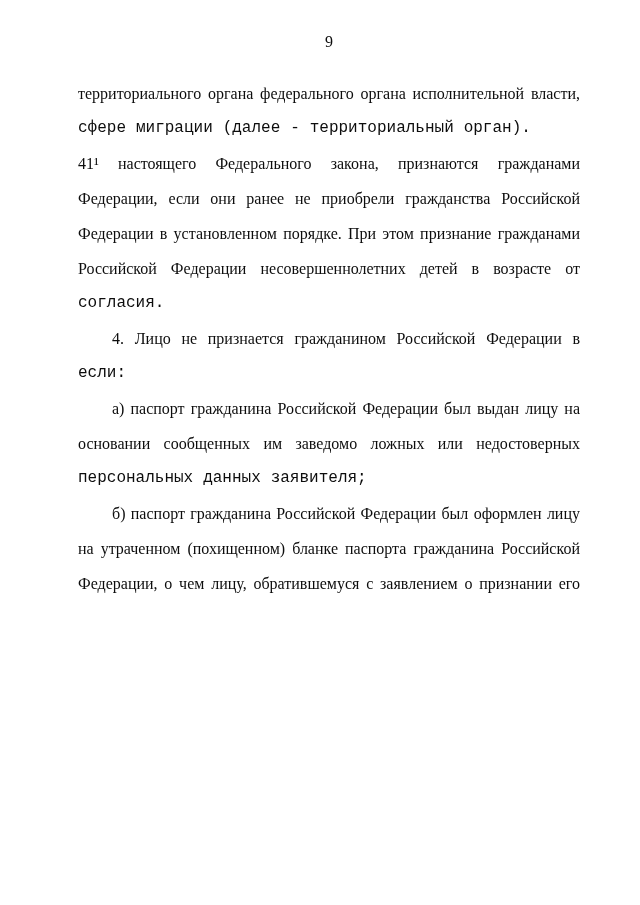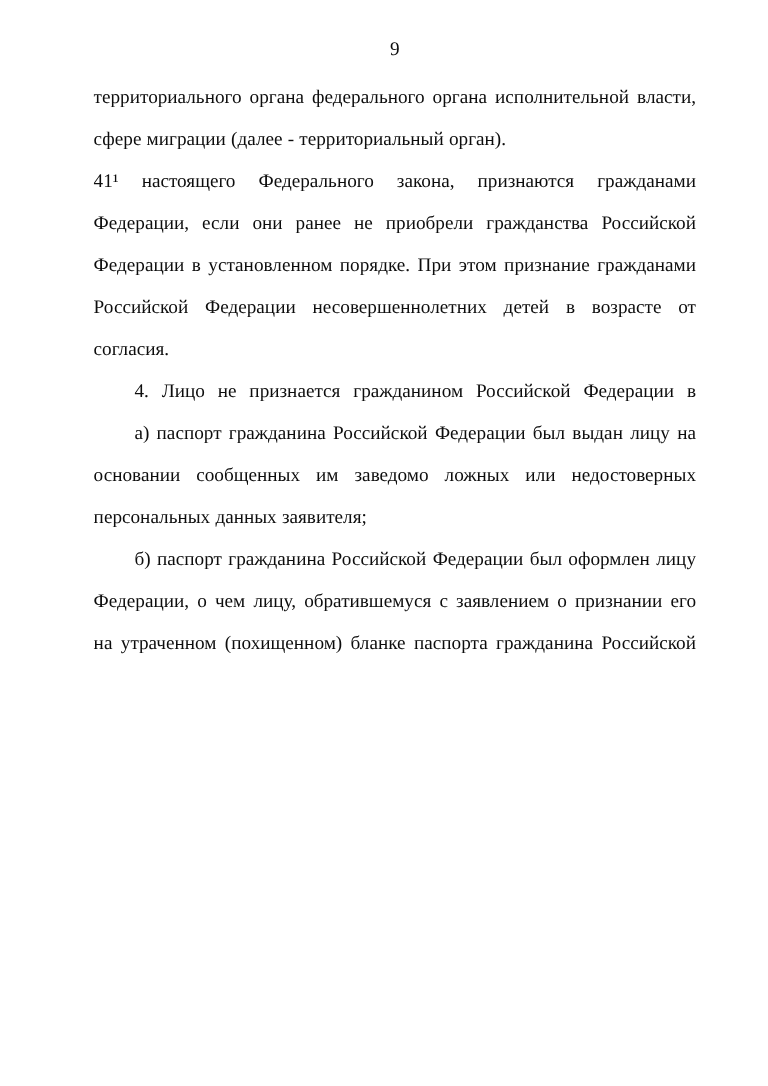--- a/index.html
+++ b/index.html
@@ -21,41 +21,42 @@
     position: absolute;
     top: 24px;
     left: 78px;
     width: 502px;
     height: 35px;
     line-height: 35px;
     text-align: center;
   }
   .content {
     position: absolute;
-    top: 64px;
+    top: 76px;
     left: 78px;
     width: 502px;
   }
   .paragraph {
     margin: 0;
     padding: 0;
   }
   .line {
     height: 35px;
     line-height: 35px;
     text-align: justify;
     text-align-last: justify;
     overflow: hidden;
     white-space: nowrap; 
   }
   
   .line { white-space: normal; word-spacing: 0.02em; }
   .line.last {
     text-align: left;
     text-align-last: left;
+    font-family: Liberation Mono, monospace;
   }
   .line.indent {
     text-indent: 34px;
   }
 </style>
 </head>
 <body>
 
 <div class="page">
   <div class="page-number">9</div>
@@ -66,25 +67,26 @@
       </div>
       <div class="paragraph">
         <div class="line">41¹ настоящего Федерального закона, признаются гражданами Российской</div>
         <div class="line">Федерации, если они ранее не приобрели гражданства Российской</div>
         <div class="line">Федерации в установленном порядке. При этом признание гражданами</div>
         <div class="line">Российской Федерации несовершеннолетних детей в возрасте от</div>
         <div class="line last">согласия.</div>
       </div>
       <div class="paragraph">
         <div class="line indent">4. Лицо не признается гражданином Российской Федерации в случае,</div>
+        <div class="line last">если:</div>
       </div>
       <div class="paragraph">
         <div class="line indent">а) паспорт гражданина Российской Федерации был выдан лицу на</div>
         <div class="line">основании сообщенных им заведомо ложных или недостоверных</div>
         <div class="line last">персональных данных заявителя;</div>
       </div>
       <div class="paragraph">
         <div class="line indent">б) паспорт гражданина Российской Федерации был оформлен лицу</div>
+        <div class="line">на утраченном (похищенном) бланке паспорта гражданина Российской</div>
         <div class="line">Федерации, о чем лицу, обратившемуся с заявлением о признании его</div>
-        <div class="line">на утраченном (похищенном) бланке паспорта гражданина Российской</div>
       </div>
     </div>
 </div>
 
 </body></html>

